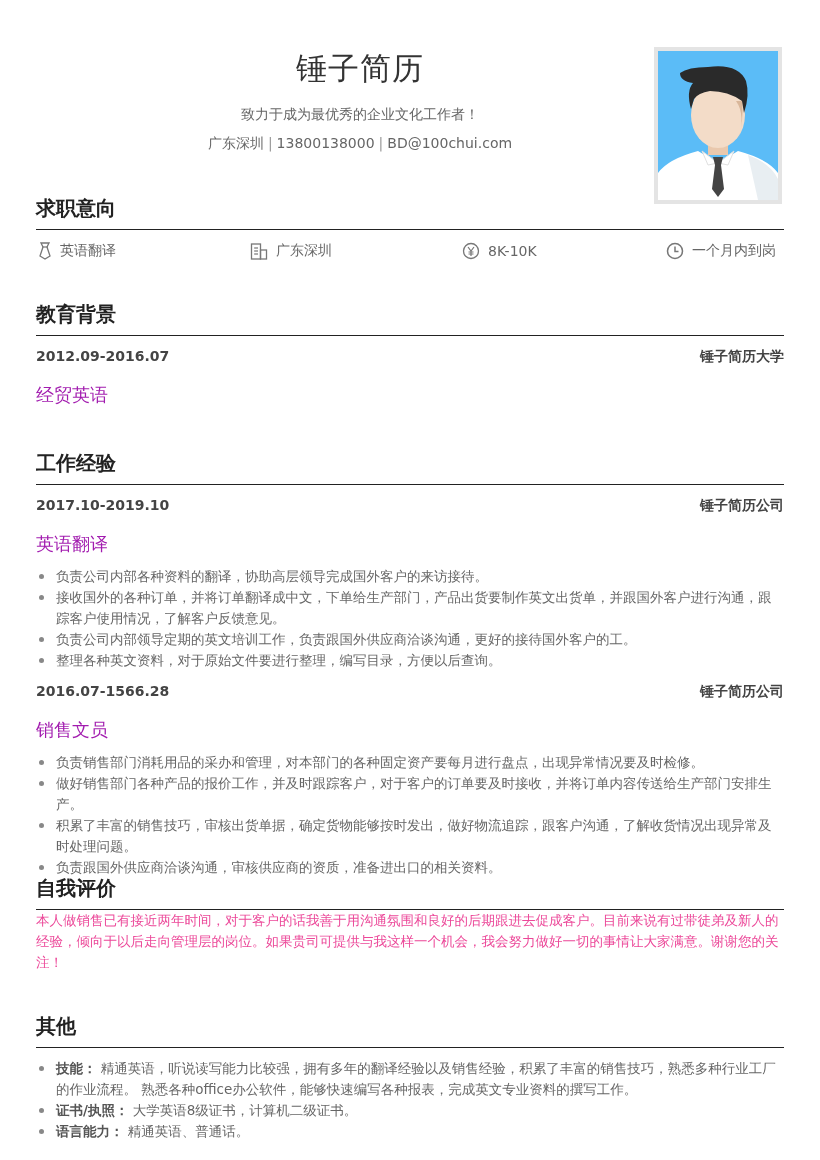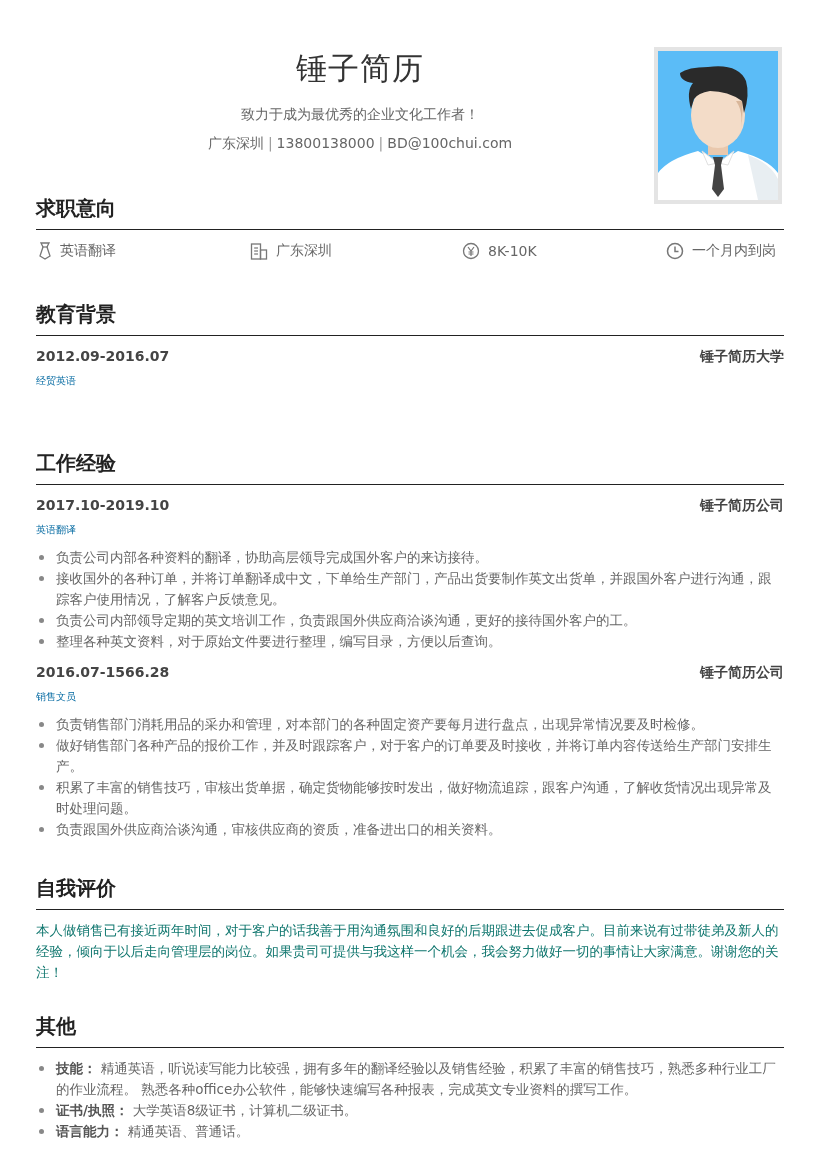--- a/index.html
+++ b/index.html
@@ -16,25 +16,25 @@
 
     .section { position: absolute; left: 36px; width: 748px; }
     .sec-title { font-size: 20px; font-weight: bold; color: #222; height: 30px; line-height: 30px; }
     .sec-line { height: 1px; background: #222; margin-top: 6px; }
 
     .intent-row { position: relative; height: 40px; }
     .intent-item { position: absolute; top: 12px; display: flex; align-items: center; font-size: 14px; color: #666; }
     .intent-item svg { margin-right: 8px; }
 
     .entry-head { display: flex; justify-content: space-between; font-size: 14px; font-weight: bold; color: #444; margin-top: 12px; }
-    .entry-sub { font-size: 10px; color: #0369a1; margin-top: 8px; }
+    .entry-sub { font-size: 18px; color: #a21caf; margin-top: 17px; }
     ul.bullets { list-style: none; margin-top: 10px; }
     ul.bullets li { position: relative; padding-left: 20px; font-size: 13.5px; line-height: 21px; color: #666; }
     ul.bullets li::before { content: ""; position: absolute; left: 3px; top: 8px; width: 5px; height: 5px; border-radius: 50%; background: #888; }
-    .para { font-size: 13.5px; line-height: 21px; color: #0f766e; margin-top: 10px; }
+    .para { font-size: 13.5px; line-height: 21px; color: #ec4899; }
     .bold-label { font-weight: bold; color: #555; }
   </style>
 </head>
 <body>
 
 <div class="header">
   <div class="name">锤子简历</div>
   <div class="slogan">致力于成为最优秀的企业文化工作者！</div>
   <div class="contact">
     <span>广东深圳</span><span class="sep">|</span><span>13800138000</span><span class="sep">|</span><span>BD@100chui.com</span>

